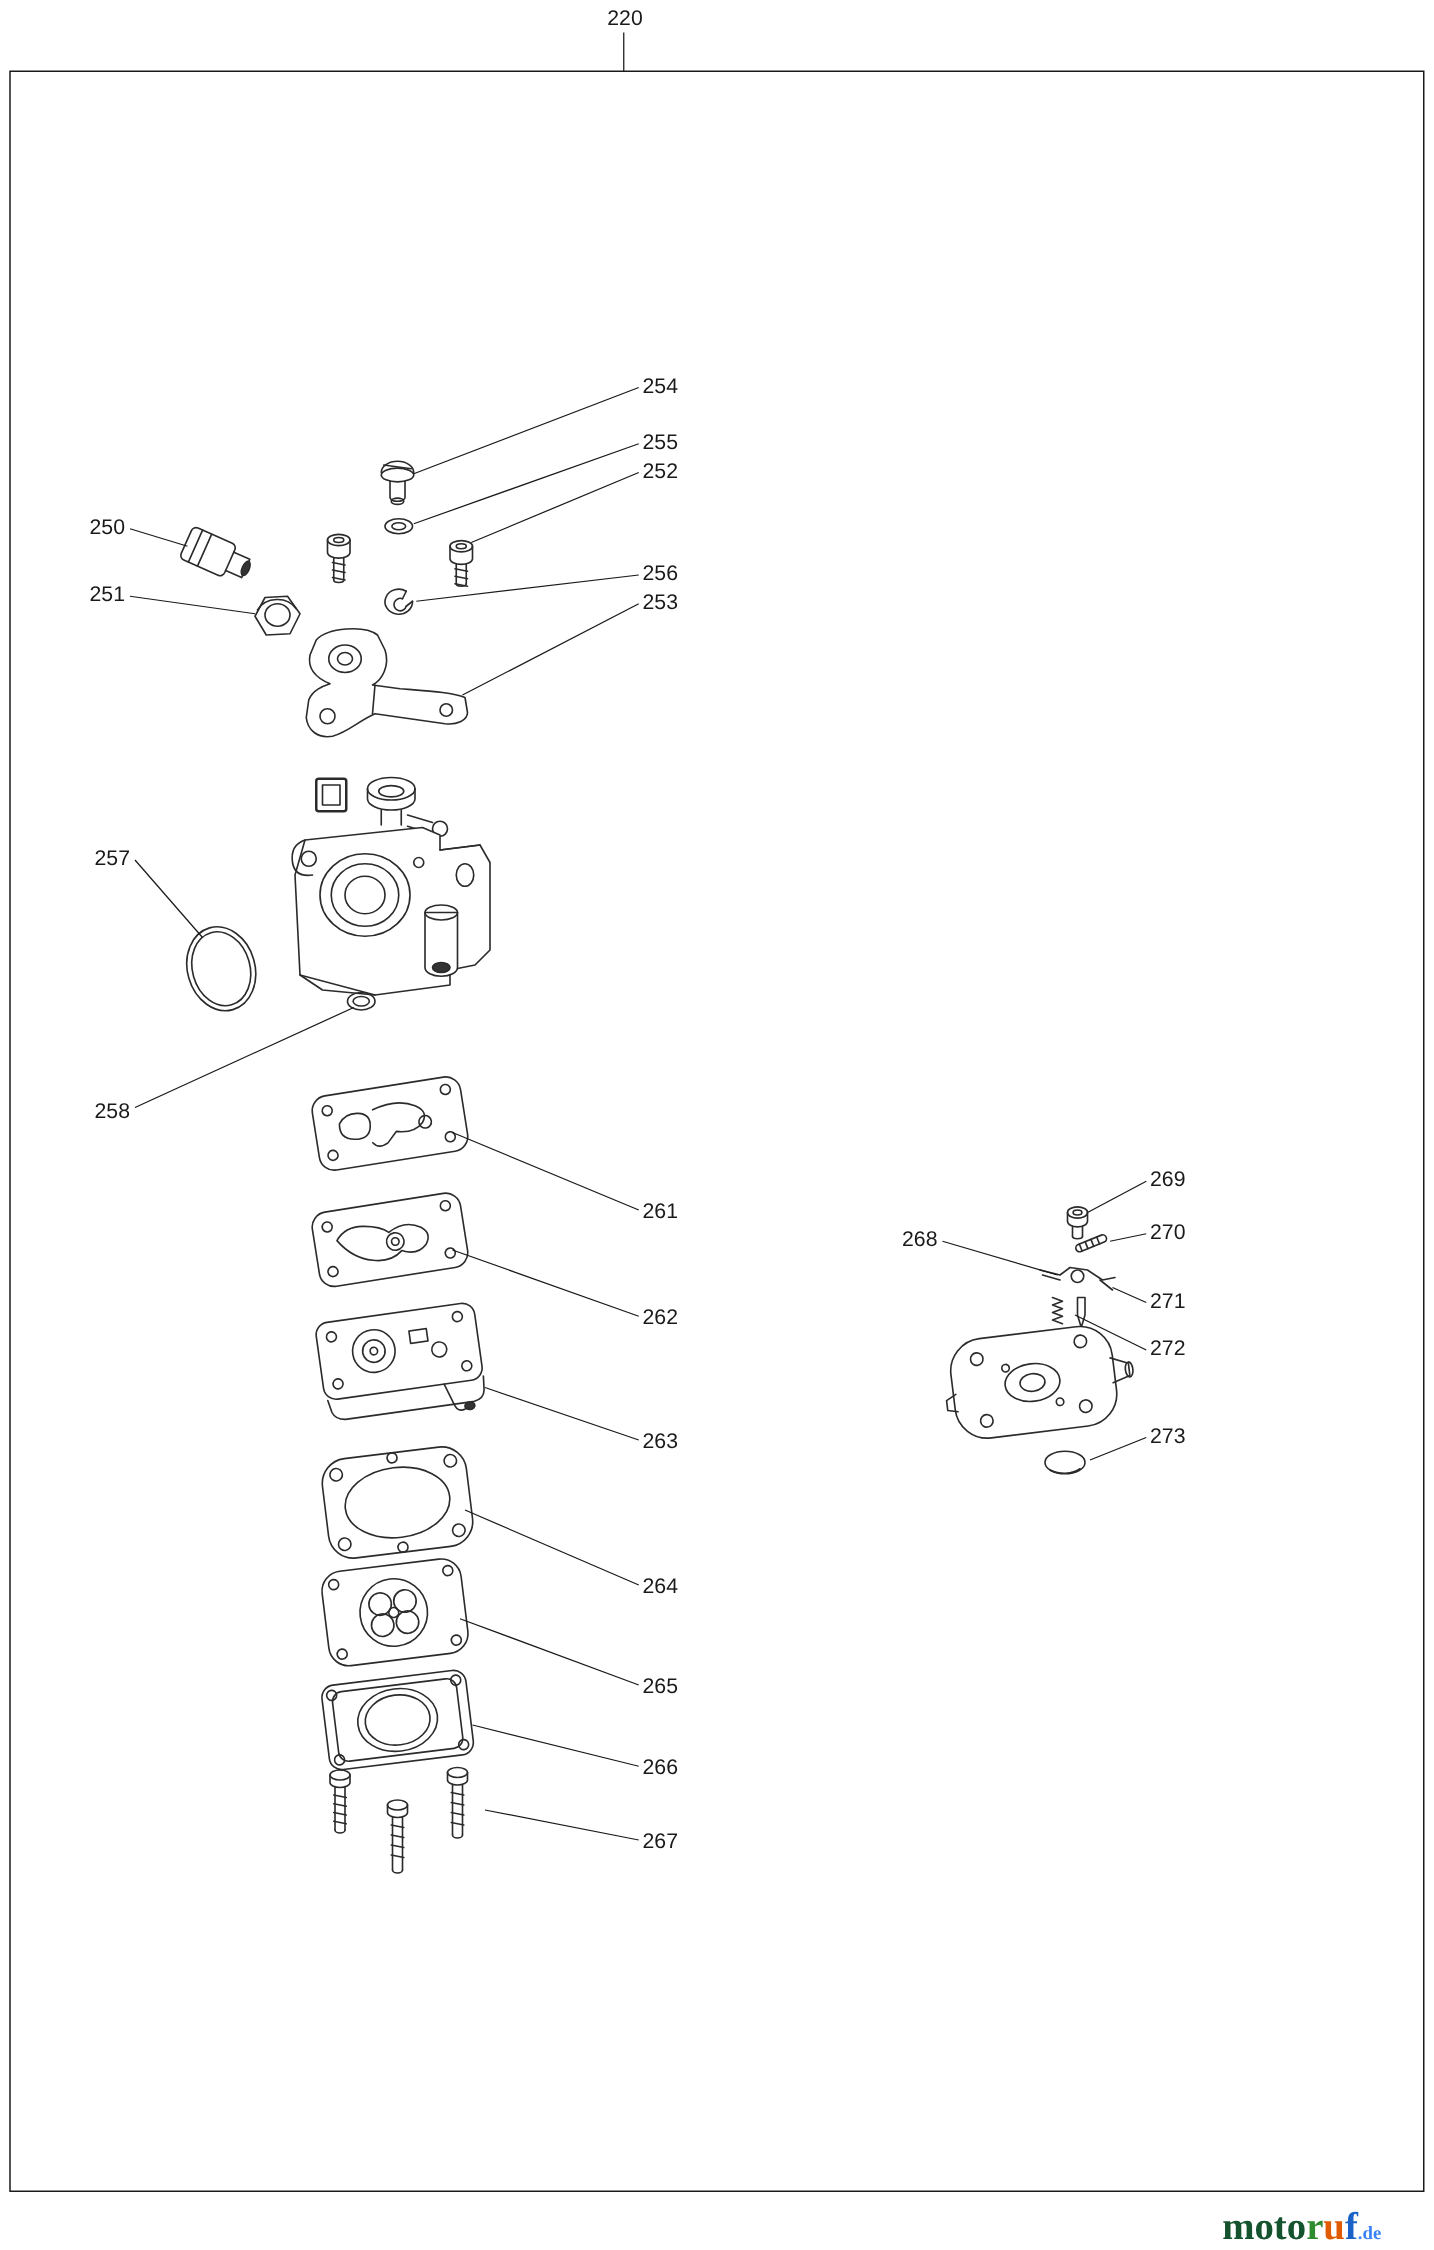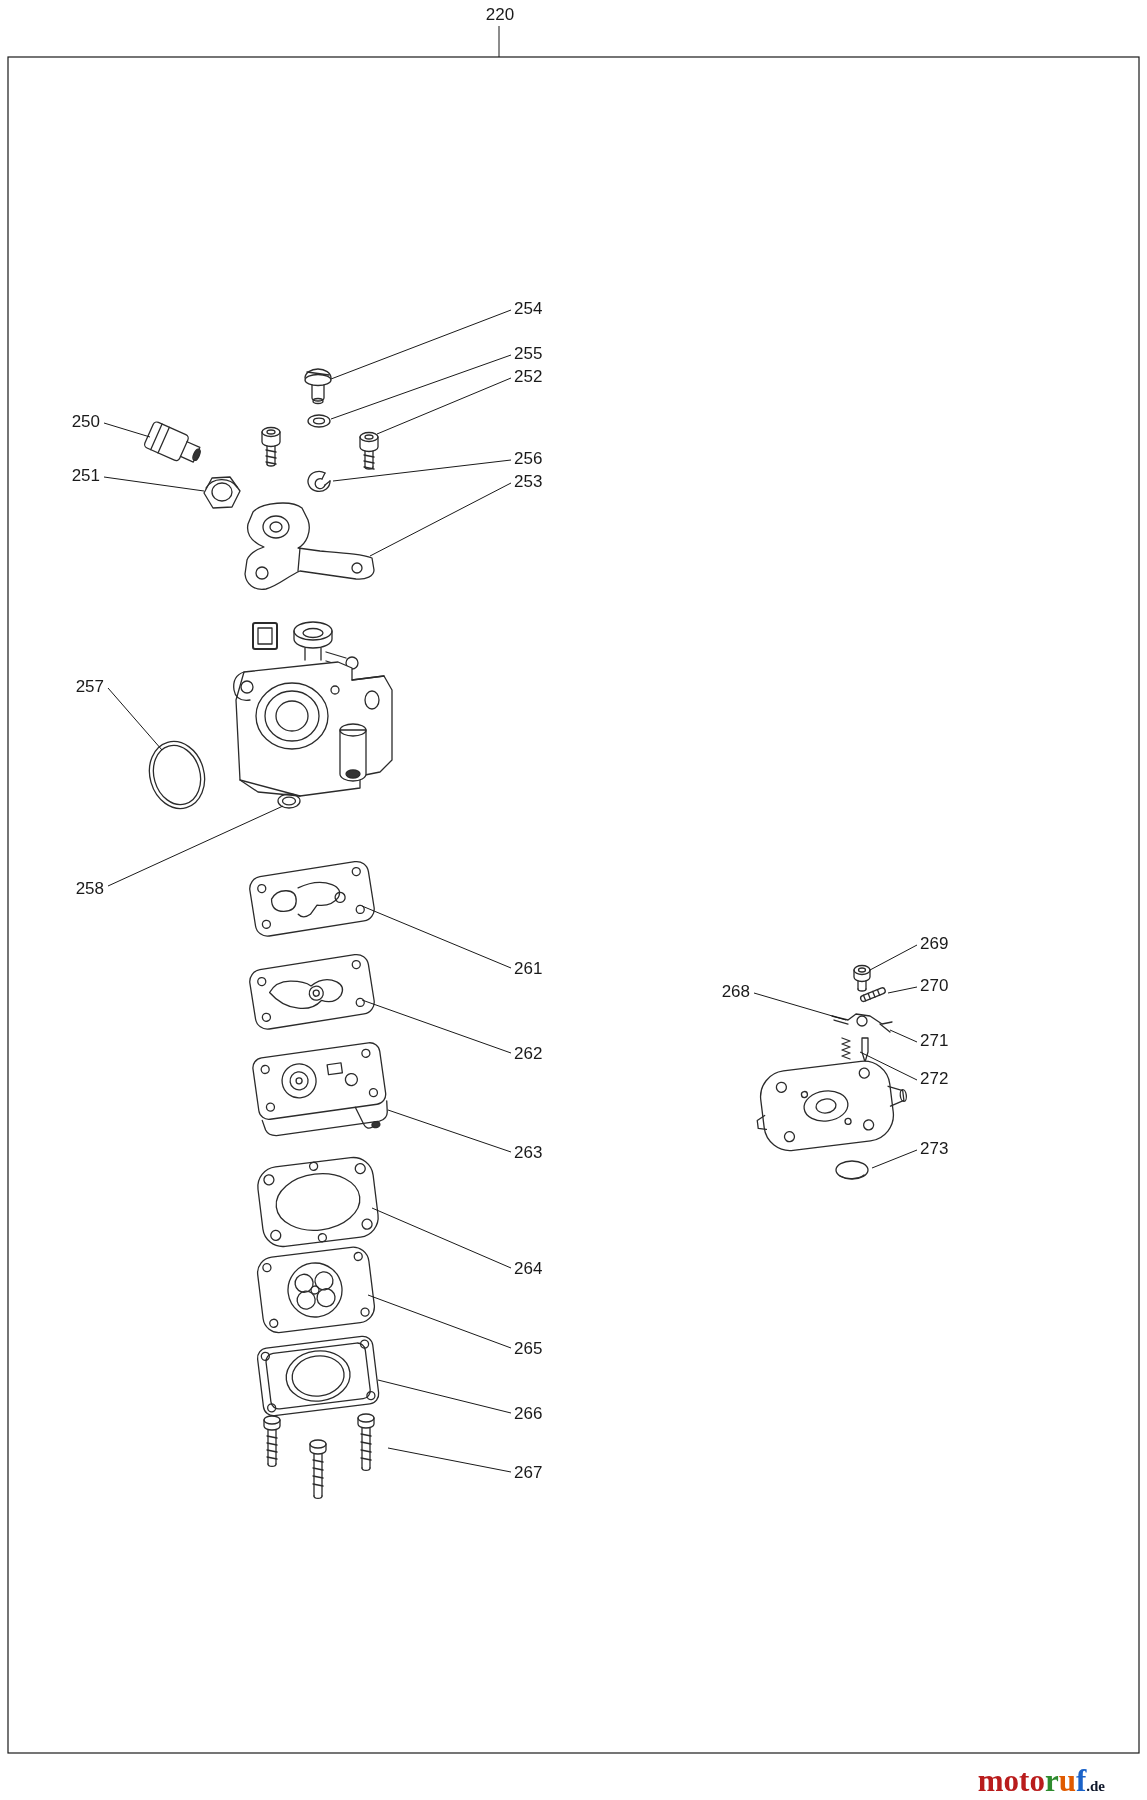--- a/index.html
+++ b/index.html
@@ -309,13 +309,13 @@
       <text x="750" y="997" text-anchor="end" class="callout">268</text>
       <line x1="917" y1="1042" x2="890" y2="1030" class="leader"></line>
       <text x="920" y="1046" text-anchor="start" class="callout">271</text>
       <line x1="917" y1="1080" x2="860" y2="1052" class="leader"></line>
       <text x="920" y="1084" text-anchor="start" class="callout">272</text>
       <line x1="917" y1="1150" x2="872" y2="1168" class="leader"></line>
       <text x="920" y="1154" text-anchor="start" class="callout">273</text>
     </g>
 </svg>
 
-<div class="logo" id="logo"><span style="color: #b91c1c;">moto</span><span style="color: rgb(46, 139, 46);">r</span><span style="color: rgb(224, 90, 0);">u</span><span style="color: rgb(26, 98, 200);">f</span><span class="logo-small" style="color: #0f172a;">.de</span></div>
+<div class="logo" id="logo"><span style="color: #14532d;">moto</span><span style="color: rgb(46, 139, 46);">r</span><span style="color: rgb(224, 90, 0);">u</span><span style="color: rgb(26, 98, 200);">f</span><span class="logo-small" style="color: #3b82f6;">.de</span></div>
 
 </body></html>

